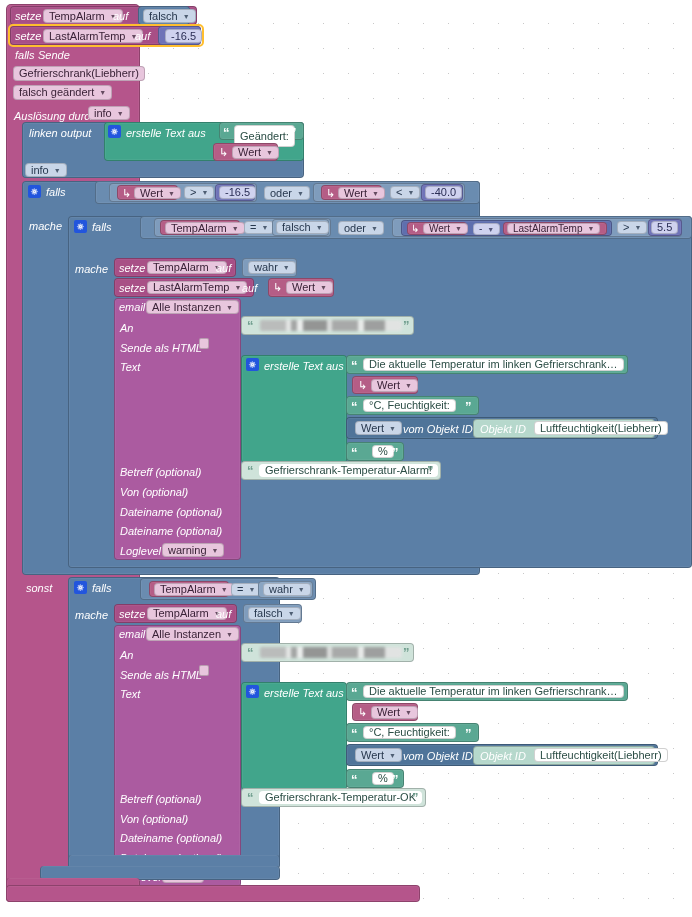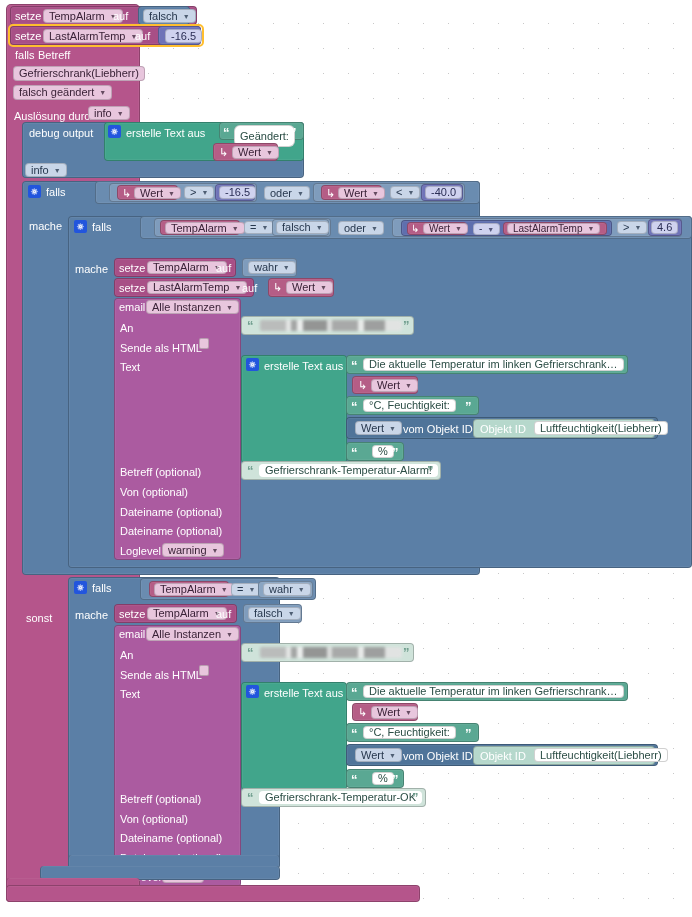--- a/index.html
+++ b/index.html
@@ -28,20 +28,21 @@
     border-radius: 4px;
     border: 1px solid rgba(0,0,0,.22);
     box-shadow: 0 0 0 0.5px rgba(255,255,255,.10) inset;
   }
   .lbl {
     color: #fff;
     white-space: nowrap;
     line-height: 1;
     position: absolute;
     font-size: 11px;
+    font-style: italic;
   }
 
   
   .fld {
     position: absolute;
     border-radius: 4px;
     line-height: 1;
     white-space: nowrap;
     display: flex; align-items: center;
     padding: 0 5px;
@@ -135,53 +136,53 @@
       <span class="caret">▼</span>
   </div>
   <span class="lbl" style="left:135px; top:31px;">auf</span>
   <div class="blk c-num" style="left:158px; top:26px; width:43px; height:19px;"></div>
   <div class="fld f-ltpurp" style="left:165px; top:29px; height:14px; justify-content:center;">
     <span>-16.5</span>
   </div>
   <div class="sel-outline" style="left:8px; top:24px; width:196px; height:23px;"></div>
 
   <span class="lbl" style="left:15px; top:50px;">falls</span>
-  <span class="lbl" style="left:38px; top:50px;">Betreff</span>
+  <span class="lbl" style="left:38px; top:50px;">Sende</span>
   <div class="fld f-light" style="left:13px; top:66px; height:15px;">
     <span>Gefrierschrank(Liebherr)</span>
   </div>
   <div class="fld f-light" style="left:13px; top:85px; height:15px;">
     <span>falsch geändert</span>
       <span class="caret">▼</span>
   </div>
   <span class="lbl" style="left:14px; top:111px;">Auslösung durch</span>
   <div class="fld f-light" style="left:88px; top:106px; height:14px;">
     <span>info</span>
       <span class="caret">▼</span>
   </div>
 
   <div class="blk c-debug" style="left:22px; top:122px; width:282px; height:56px;"></div>
-  <span class="lbl" style="left:29px; top:128px;">debug output</span>
+  <span class="lbl" style="left:29px; top:128px;">linken output</span>
   <div class="fld f-ltblue" style="left:25px; top:163px; height:14px;">
     <span>info</span>
       <span class="caret">▼</span>
   </div>
 
   <div class="blk c-text" style="left:104px; top:122px; width:200px; height:39px;"></div>
   <div class="gear" style="left:108px; top:125px;">
     <svg viewBox="0 0 16 16" width="9" height="9" fill="#fff">
         <path d="M8 5.2A2.8 2.8 0 1 0 8 10.8 2.8 2.8 0 0 0 8 5.2zm0 4.2A1.4 1.4 0 1 1 8 6.6a1.4 1.4 0 0 1 0 2.8z"></path>
         <path d="M14 8.9v-1.8l-1.6-.3a4.6 4.6 0 0 0-.5-1.2l.9-1.3-1.3-1.3-1.3.9c-.4-.2-.8-.4-1.2-.5L8.7 2H6.9l-.3 1.6c-.4.1-.8.3-1.2.5l-1.3-.9L2.8 4.5l.9 1.3c-.2.4-.4.8-.5 1.2L1.6 7.3v1.8l1.6.3c.1.4.3.8.5 1.2l-.9 1.3 1.3 1.3 1.3-.9c.4.2.8.4 1.2.5l.3 1.6h1.8l.3-1.6c.4-.1.8-.3 1.2-.5l1.3.9 1.3-1.3-.9-1.3c.2-.4.4-.8.5-1.2L14 8.9z" opacity=".55"></path>
       </svg>
   </div>
   <span class="lbl" style="left:126px; top:128px;">erstelle Text aus</span>
 
   <div class="blk c-textlit" style="left:219px; top:122px; width:85px; height:18px;"></div>
   <span class="quote" style="left:223px; top:126px;">“</span>
-  <div class="fld f-ltteal" style="left:234px; top:125px; height:22px;border-radius:6px;">
+  <div class="fld f-ltteal" style="left:234px; top:125px; height:22px;">
     <span>Geändert:</span>
   </div>
   <span class="quote" style="left:290px; top:126px;">”</span>
 
   <div class="blk c-varget" style="left:213px; top:143px; width:65px; height:18px;"></div>
   <span class="arrglyph" style="left:219px; top:147px;">↳</span>
   <div class="fld f-light" style="left:232px; top:146px; height:13px;">
     <span>Wert</span>
       <span class="caret">▼</span>
   </div>
@@ -237,21 +238,21 @@
 
   <div class="blk c-logic" style="left:68px; top:216px; width:624px; height:352px; background:#5b7fa6;"></div>
   <div class="gear" style="left:74px; top:220px;">
     <svg viewBox="0 0 16 16" width="9" height="9" fill="#fff">
         <path d="M8 5.2A2.8 2.8 0 1 0 8 10.8 2.8 2.8 0 0 0 8 5.2zm0 4.2A1.4 1.4 0 1 1 8 6.6a1.4 1.4 0 0 1 0 2.8z"></path>
         <path d="M14 8.9v-1.8l-1.6-.3a4.6 4.6 0 0 0-.5-1.2l.9-1.3-1.3-1.3-1.3.9c-.4-.2-.8-.4-1.2-.5L8.7 2H6.9l-.3 1.6c-.4.1-.8.3-1.2.5l-1.3-.9L2.8 4.5l.9 1.3c-.2.4-.4.8-.5 1.2L1.6 7.3v1.8l1.6.3c.1.4.3.8.5 1.2l-.9 1.3 1.3 1.3 1.3-.9c.4.2.8.4 1.2.5l.3 1.6h1.8l.3-1.6c.4-.1.8-.3 1.2-.5l1.3.9 1.3-1.3-.9-1.3c.2-.4.4-.8.5-1.2L14 8.9z" opacity=".55"></path>
       </svg>
   </div>
   <span class="lbl" style="left:92px; top:222px;">falls</span>
   <span class="lbl" style="left:75px; top:264px;">mache</span>
-  <span class="lbl" style="left:26px; top:613px;">sonst</span>
+  <span class="lbl" style="left:26px; top:583px;">sonst</span>
 
   <div class="blk c-logic" style="left:140px; top:216px; width:552px; height:23px; background:#6a8cb0;"></div>
 
   <div class="blk c-logic" style="left:154px; top:218px; width:177px; height:19px; background:#7f9cbc;"></div>
   <div class="blk c-varget" style="left:160px; top:220px; width:80px; height:15px;"></div>
   <div class="fld f-light" style="left:165px; top:222px; height:12px;">
     <span>TempAlarm</span>
       <span class="caret">▼</span>
   </div>
   <div class="fld f-ltblue" style="left:244px; top:221px; height:13px;">
@@ -285,21 +286,21 @@
   <div class="fld f-light" style="left:507px; top:223px; height:11px; font-size:10px;">
     <span>LastAlarmTemp</span>
       <span class="caret">▼</span>
   </div>
   <div class="fld f-ltblue" style="left:617px; top:221px; height:13px;">
     <span>&gt;</span>
       <span class="caret">▼</span>
   </div>
   <div class="blk c-num" style="left:648px; top:219px; width:34px; height:17px;"></div>
   <div class="fld f-ltpurp" style="left:651px; top:221px; height:13px; justify-content:center;">
-    <span>4.6</span>
+    <span>5.5</span>
   </div>
 
   <div class="blk c-varset" style="left:114px; top:258px; width:122px; height:19px;"></div>
   <span class="lbl" style="left:119px; top:263px;">setze</span>
   <div class="fld f-light" style="left:147px; top:261px; height:13px;">
     <span>TempAlarm</span>
       <span class="caret">▼</span>
   </div>
   <span class="lbl" style="left:216px; top:263px;">auf</span>
   <div class="blk c-logic" style="left:242px; top:258px; width:55px; height:19px; background:#7f9cbc;"></div>

